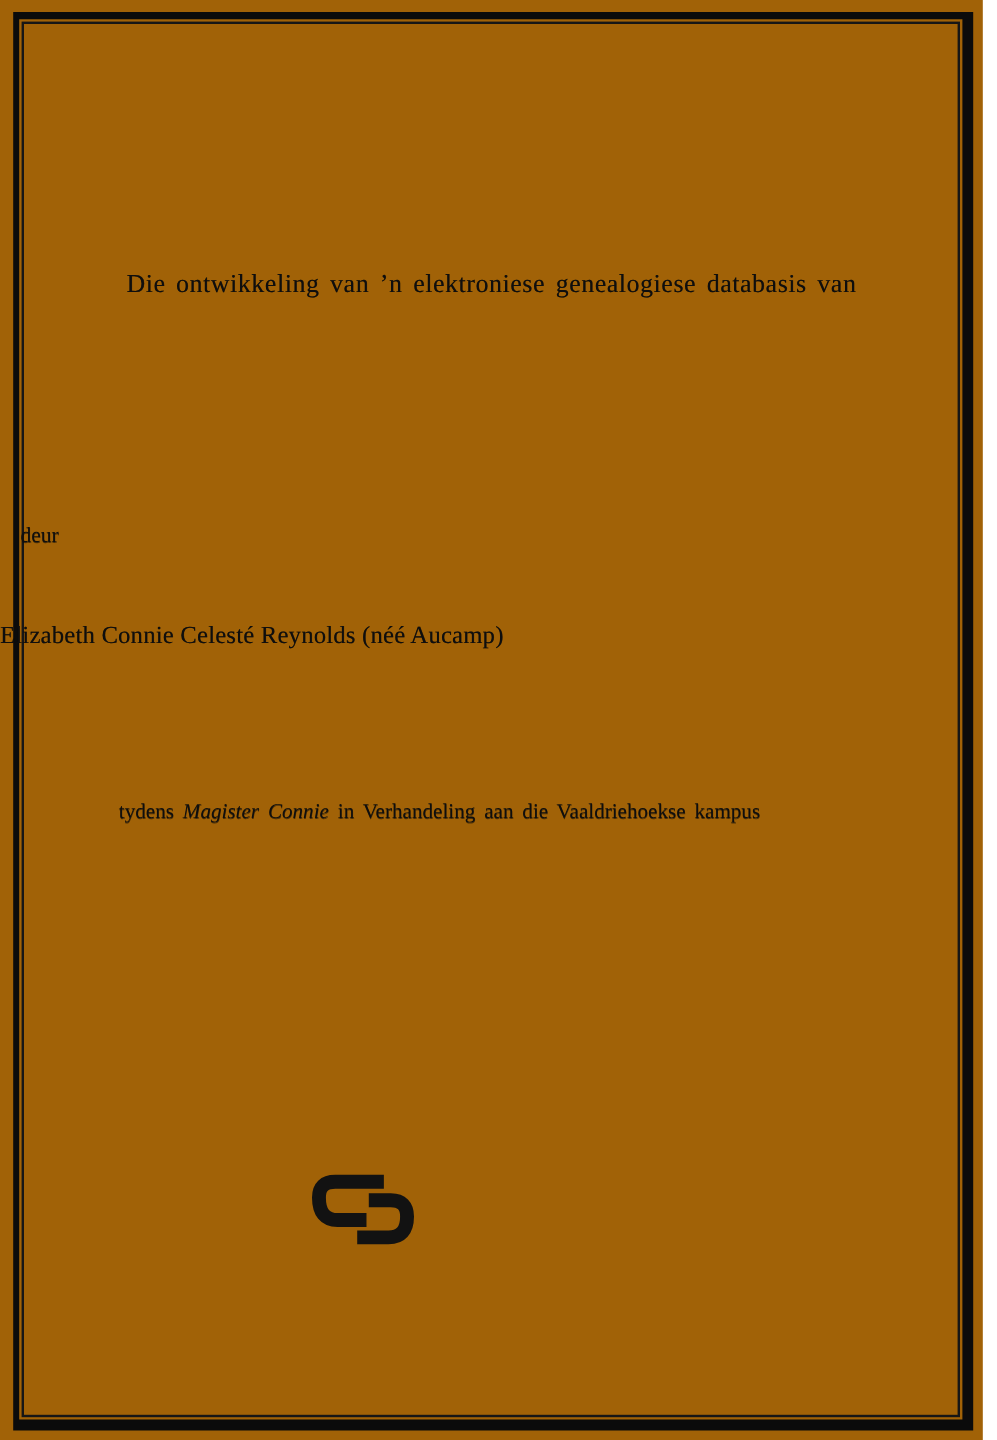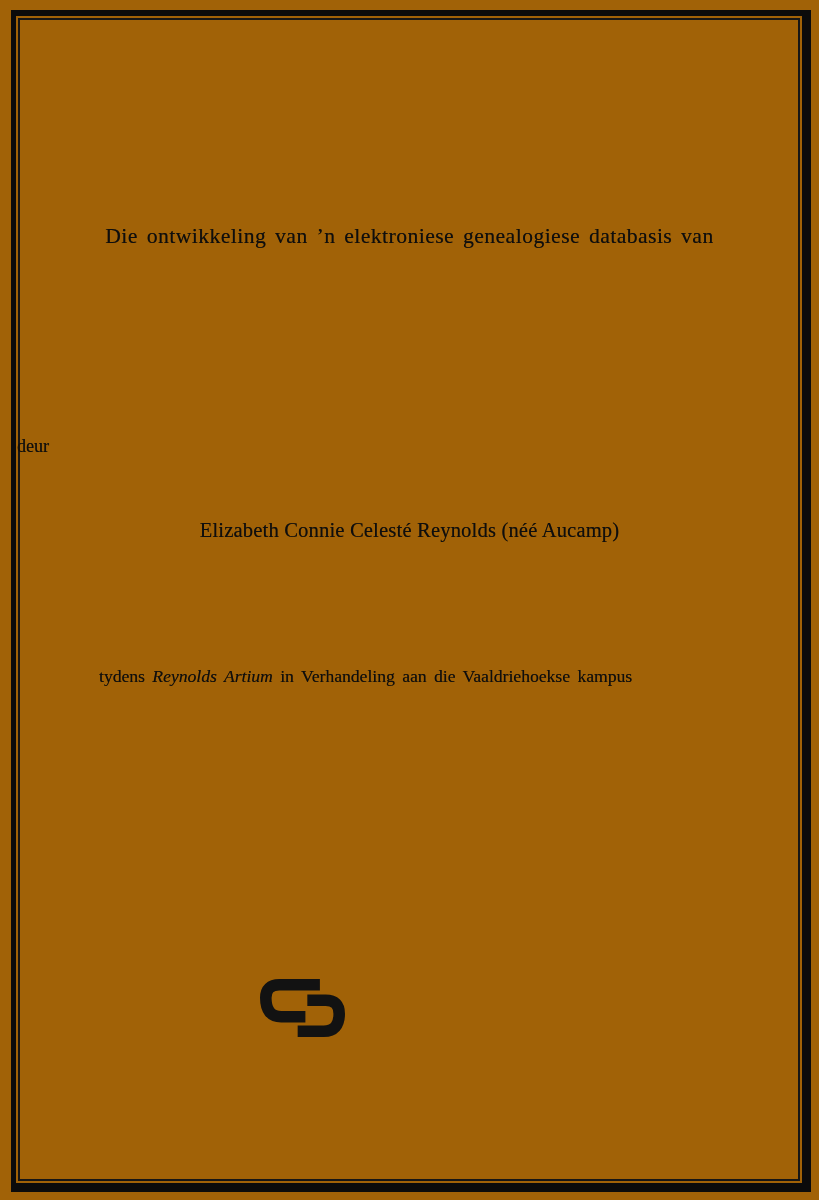--- a/index.html
+++ b/index.html
@@ -49,21 +49,21 @@
     top: 436px;
     text-align: left;
     font-size: 18px;
     color: #0e0e0e;
     margin-left: 17px;
   }
   .author-name {
     position: absolute;
     left: 0; right: 0;
     top: 519px;
-    text-align: center;
+    text-align: left;
     font-size: 20.5px;
     letter-spacing: 0.2px;
     color: #0e0e0e;
   }
   .statement {
     position: absolute;
     left: 99px;
     top: 664px;
     width: 627px;
     font-size: 17.6px;
@@ -109,21 +109,21 @@
 
   <div class="title-block serif-ink">
     <div>Die ontwikkeling van ’n elektroniese genealogiese databasis van</div>
   </div>
 
   <div class="byline-label serif-ink">deur</div>
 
   <div class="author-name serif-ink">Elizabeth Connie Celesté Reynolds (néé Aucamp)</div>
 
   <div class="statement serif-ink">
-    <div class="line-2"><span>tydens </span><span class="ital">Reynolds Artium</span><span> in Verhandeling aan die Vaaldriehoekse kampus</span></div>
+    <div class="line-2"><span>tydens </span><span class="ital">Magister Connie</span><span> in Verhandeling aan die Vaaldriehoekse kampus</span></div>
   </div>
 
 
   <div class="logo">
     <svg class="logo-mark" width="85" height="62" viewBox="0 0 88 64" aria-hidden="true">
       <path d="M 62 8 H 20 Q 6 8 6 21.5 Q 6 41 22 41 H 47" fill="none" stroke="#121212" stroke-width="12" stroke-linecap="butt"></path>
       <path d="M 49 24 H 68 Q 82 24 82 38 Q 82 56 66 56 H 39" fill="none" stroke="#121212" stroke-width="12" stroke-linecap="butt"></path>
     </svg>
 
   </div>

